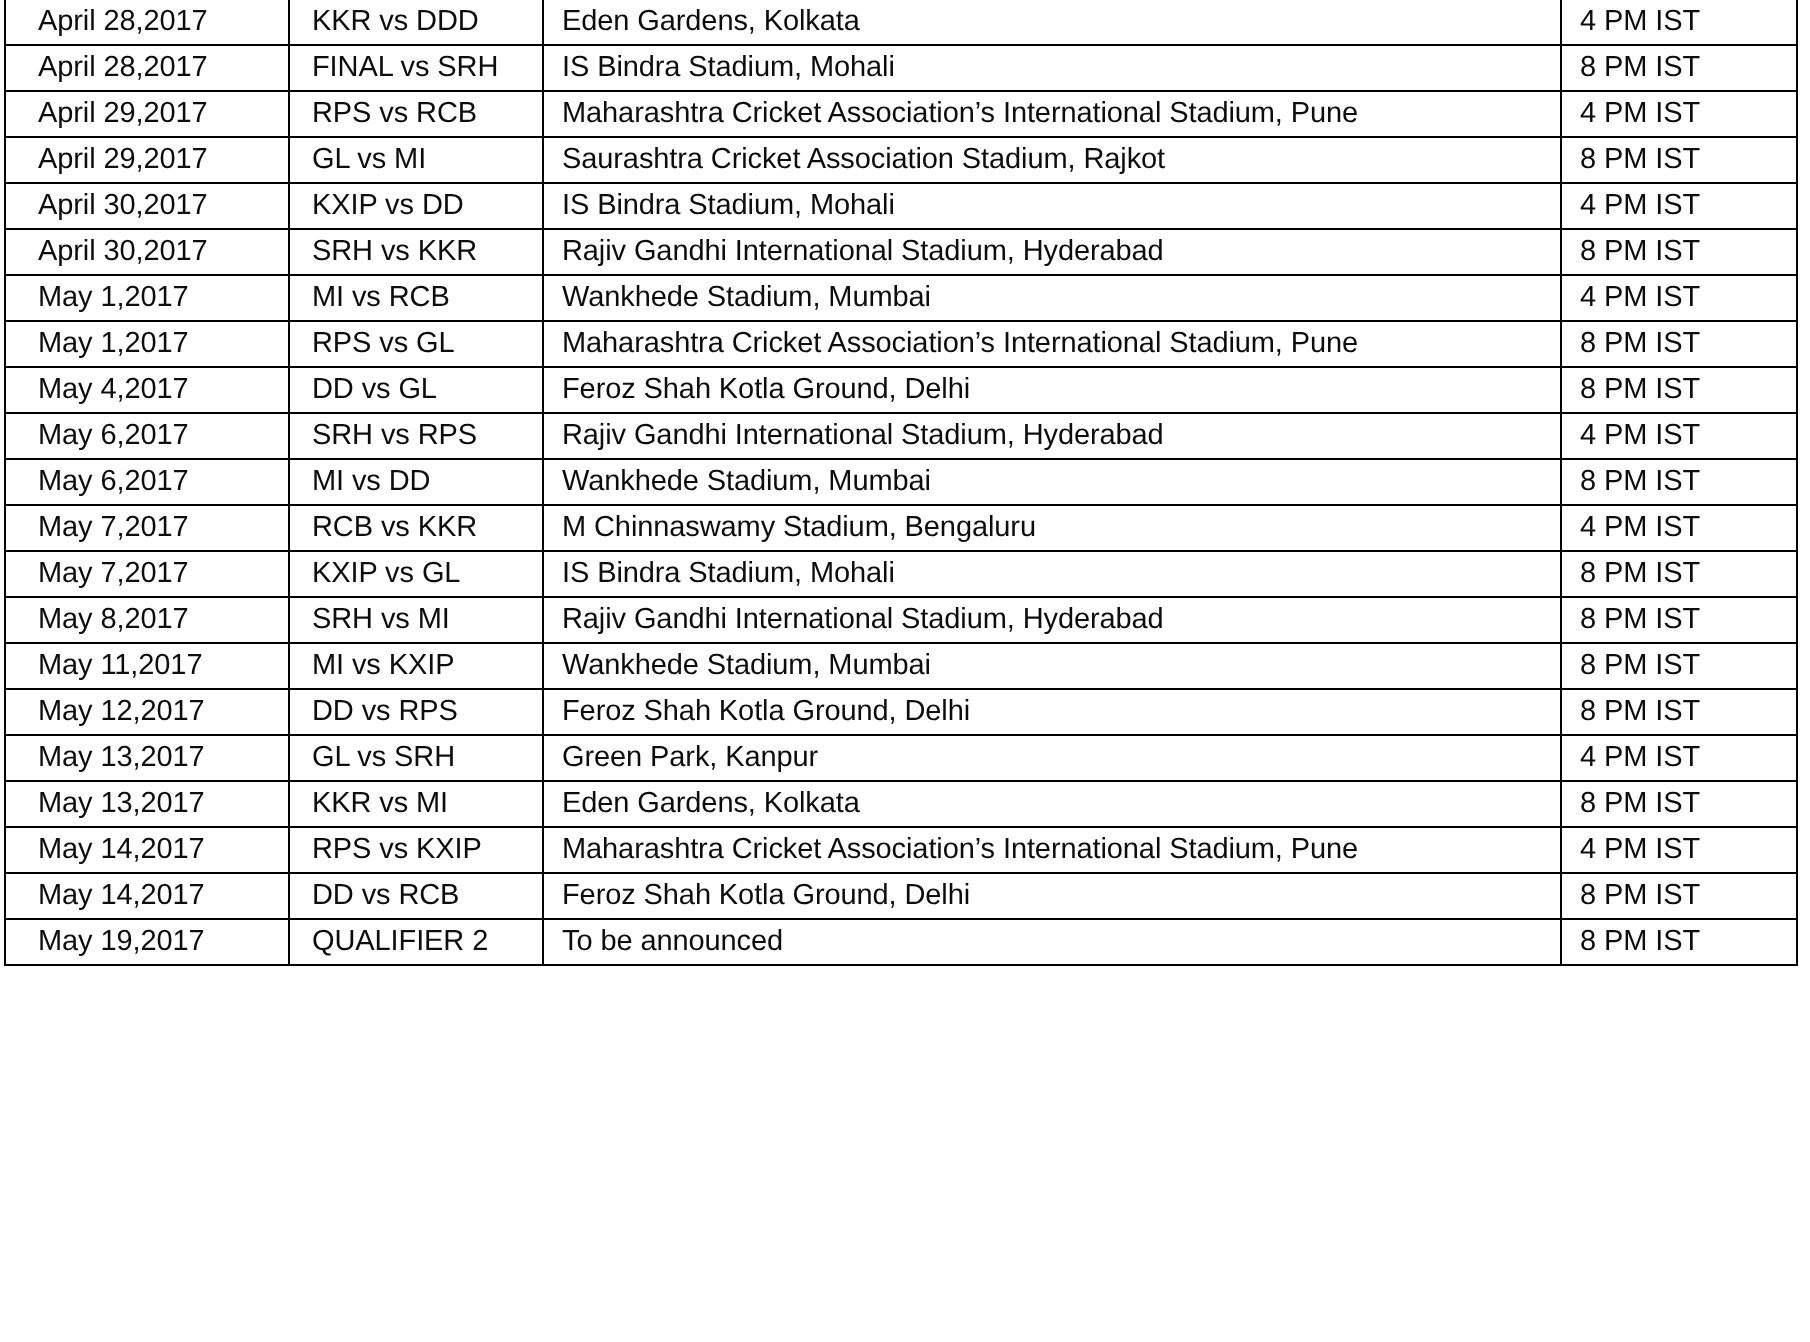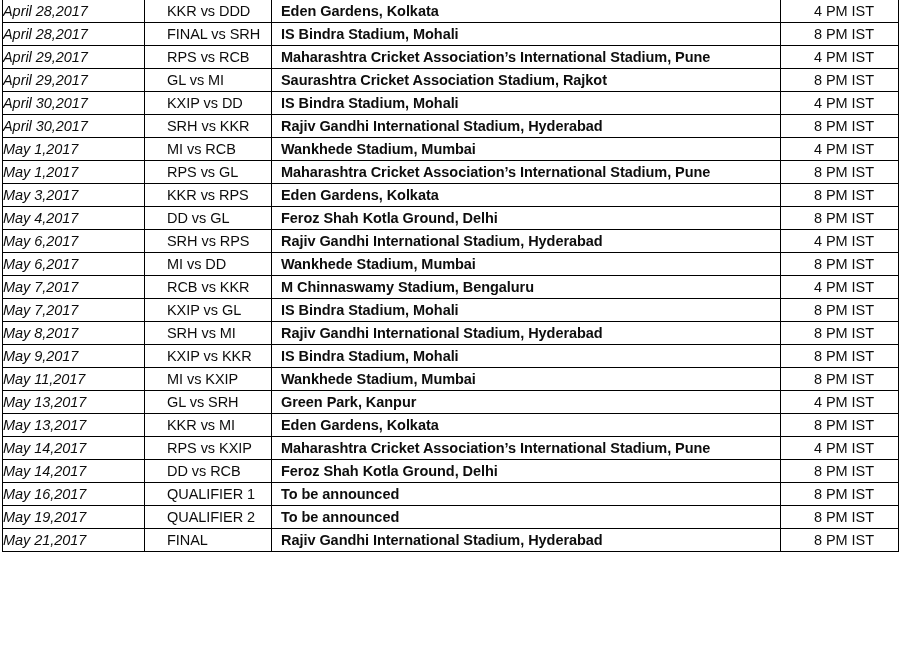--- a/index.html
+++ b/index.html
@@ -33,24 +33,24 @@
     padding: 0 0 0 7px;
     font-size: 14.5px;
     line-height: 21px;
     color: #0d0d0d;
     white-space: nowrap;
     overflow: hidden;
     vertical-align: middle;
     font-weight: 400;
     letter-spacing: -0.05px;
   }
-  #schedule-table td.cell-date  { padding-left: 0; font-style: italic; }
-  #schedule-table td.cell-match { padding-left: 22px; }
-  #schedule-table td.cell-venue { padding-left: 9px; font-weight: bold; }
-  #schedule-table td.cell-time  { padding-left: 9px; text-align: center; }
+  #schedule-table td.cell-date  { padding-left: 16px; }
+  #schedule-table td.cell-match { padding-left: 11px; }
+  #schedule-table td.cell-venue { padding-left: 9px; }
+  #schedule-table td.cell-time  { padding-left: 9px; }
 </style>
 </head>
 <body>
 
 <table id="schedule-table">
   <colgroup>
     <col class="c-date">
       <col class="c-match">
       <col class="c-venue">
       <col class="c-time">
@@ -98,26 +98,20 @@
         <td class="cell-venue">Wankhede Stadium, Mumbai</td>
         <td class="cell-time">4 PM IST</td>
       </tr>
       <tr>
         <td class="cell-date">May 1,2017</td>
         <td class="cell-match">RPS vs GL</td>
         <td class="cell-venue">Maharashtra Cricket Association’s International Stadium, Pune</td>
         <td class="cell-time">8 PM IST</td>
       </tr>
       <tr>
-        <td class="cell-date">May 3,2017</td>
-        <td class="cell-match">KKR vs RPS</td>
-        <td class="cell-venue">Eden Gardens, Kolkata</td>
-        <td class="cell-time">8 PM IST</td>
-      </tr>
-      <tr>
         <td class="cell-date">May 4,2017</td>
         <td class="cell-match">DD vs GL</td>
         <td class="cell-venue">Feroz Shah Kotla Ground, Delhi</td>
         <td class="cell-time">8 PM IST</td>
       </tr>
       <tr>
         <td class="cell-date">May 6,2017</td>
         <td class="cell-match">SRH vs RPS</td>
         <td class="cell-venue">Rajiv Gandhi International Stadium, Hyderabad</td>
         <td class="cell-time">4 PM IST</td>
@@ -140,29 +134,29 @@
         <td class="cell-venue">IS Bindra Stadium, Mohali</td>
         <td class="cell-time">8 PM IST</td>
       </tr>
       <tr>
         <td class="cell-date">May 8,2017</td>
         <td class="cell-match">SRH vs MI</td>
         <td class="cell-venue">Rajiv Gandhi International Stadium, Hyderabad</td>
         <td class="cell-time">8 PM IST</td>
       </tr>
       <tr>
-        <td class="cell-date">May 9,2017</td>
-        <td class="cell-match">KXIP vs KKR</td>
-        <td class="cell-venue">IS Bindra Stadium, Mohali</td>
+        <td class="cell-date">May 11,2017</td>
+        <td class="cell-match">MI vs KXIP</td>
+        <td class="cell-venue">Wankhede Stadium, Mumbai</td>
         <td class="cell-time">8 PM IST</td>
       </tr>
       <tr>
-        <td class="cell-date">May 11,2017</td>
-        <td class="cell-match">MI vs KXIP</td>
-        <td class="cell-venue">Wankhede Stadium, Mumbai</td>
+        <td class="cell-date">May 12,2017</td>
+        <td class="cell-match">DD vs RPS</td>
+        <td class="cell-venue">Feroz Shah Kotla Ground, Delhi</td>
         <td class="cell-time">8 PM IST</td>
       </tr>
       <tr>
         <td class="cell-date">May 13,2017</td>
         <td class="cell-match">GL vs SRH</td>
         <td class="cell-venue">Green Park, Kanpur</td>
         <td class="cell-time">4 PM IST</td>
       </tr>
       <tr>
         <td class="cell-date">May 13,2017</td>
@@ -176,31 +170,19 @@
         <td class="cell-venue">Maharashtra Cricket Association’s International Stadium, Pune</td>
         <td class="cell-time">4 PM IST</td>
       </tr>
       <tr>
         <td class="cell-date">May 14,2017</td>
         <td class="cell-match">DD vs RCB</td>
         <td class="cell-venue">Feroz Shah Kotla Ground, Delhi</td>
         <td class="cell-time">8 PM IST</td>
       </tr>
       <tr>
-        <td class="cell-date">May 16,2017</td>
-        <td class="cell-match">QUALIFIER 1</td>
-        <td class="cell-venue">To be announced</td>
-        <td class="cell-time">8 PM IST</td>
-      </tr>
-      <tr>
         <td class="cell-date">May 19,2017</td>
         <td class="cell-match">QUALIFIER 2</td>
         <td class="cell-venue">To be announced</td>
-        <td class="cell-time">8 PM IST</td>
-      </tr>
-      <tr>
-        <td class="cell-date">May 21,2017</td>
-        <td class="cell-match">FINAL</td>
-        <td class="cell-venue">Rajiv Gandhi International Stadium, Hyderabad</td>
         <td class="cell-time">8 PM IST</td>
       </tr>
     </tbody>
 </table>
 
 </body></html>

